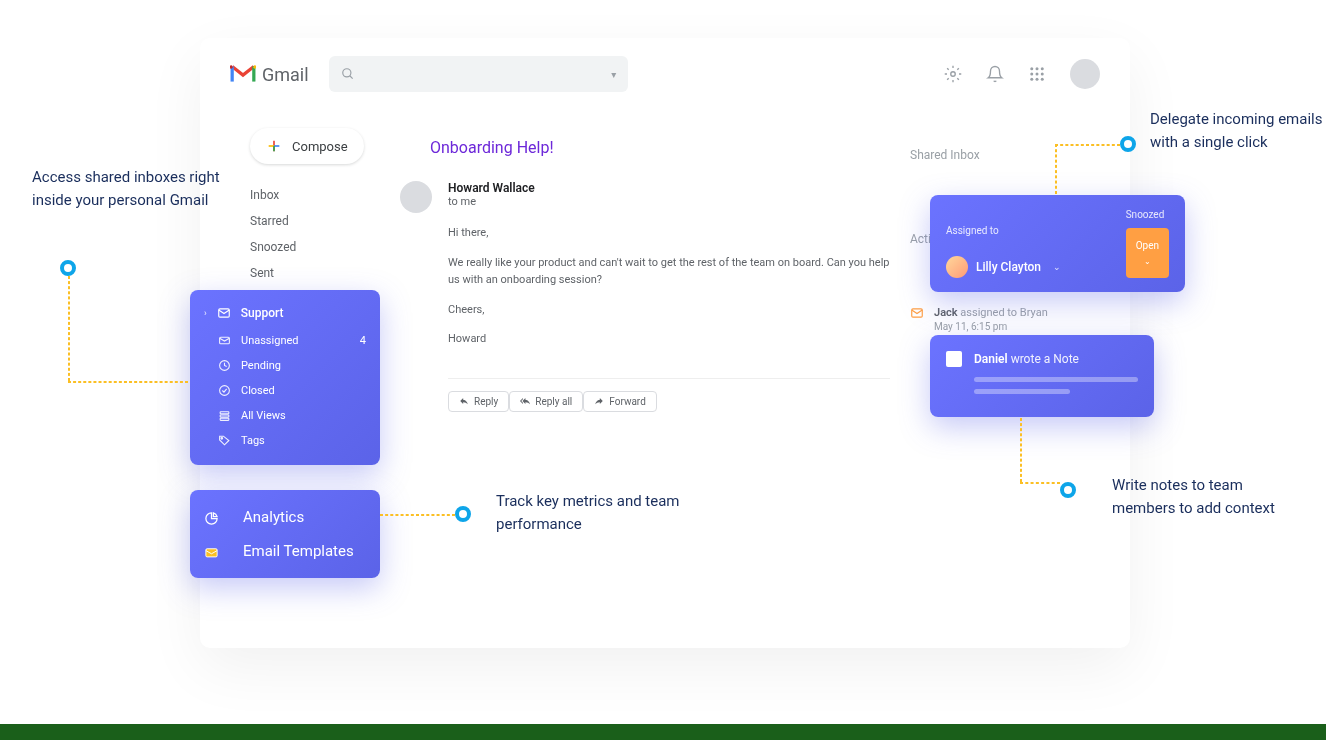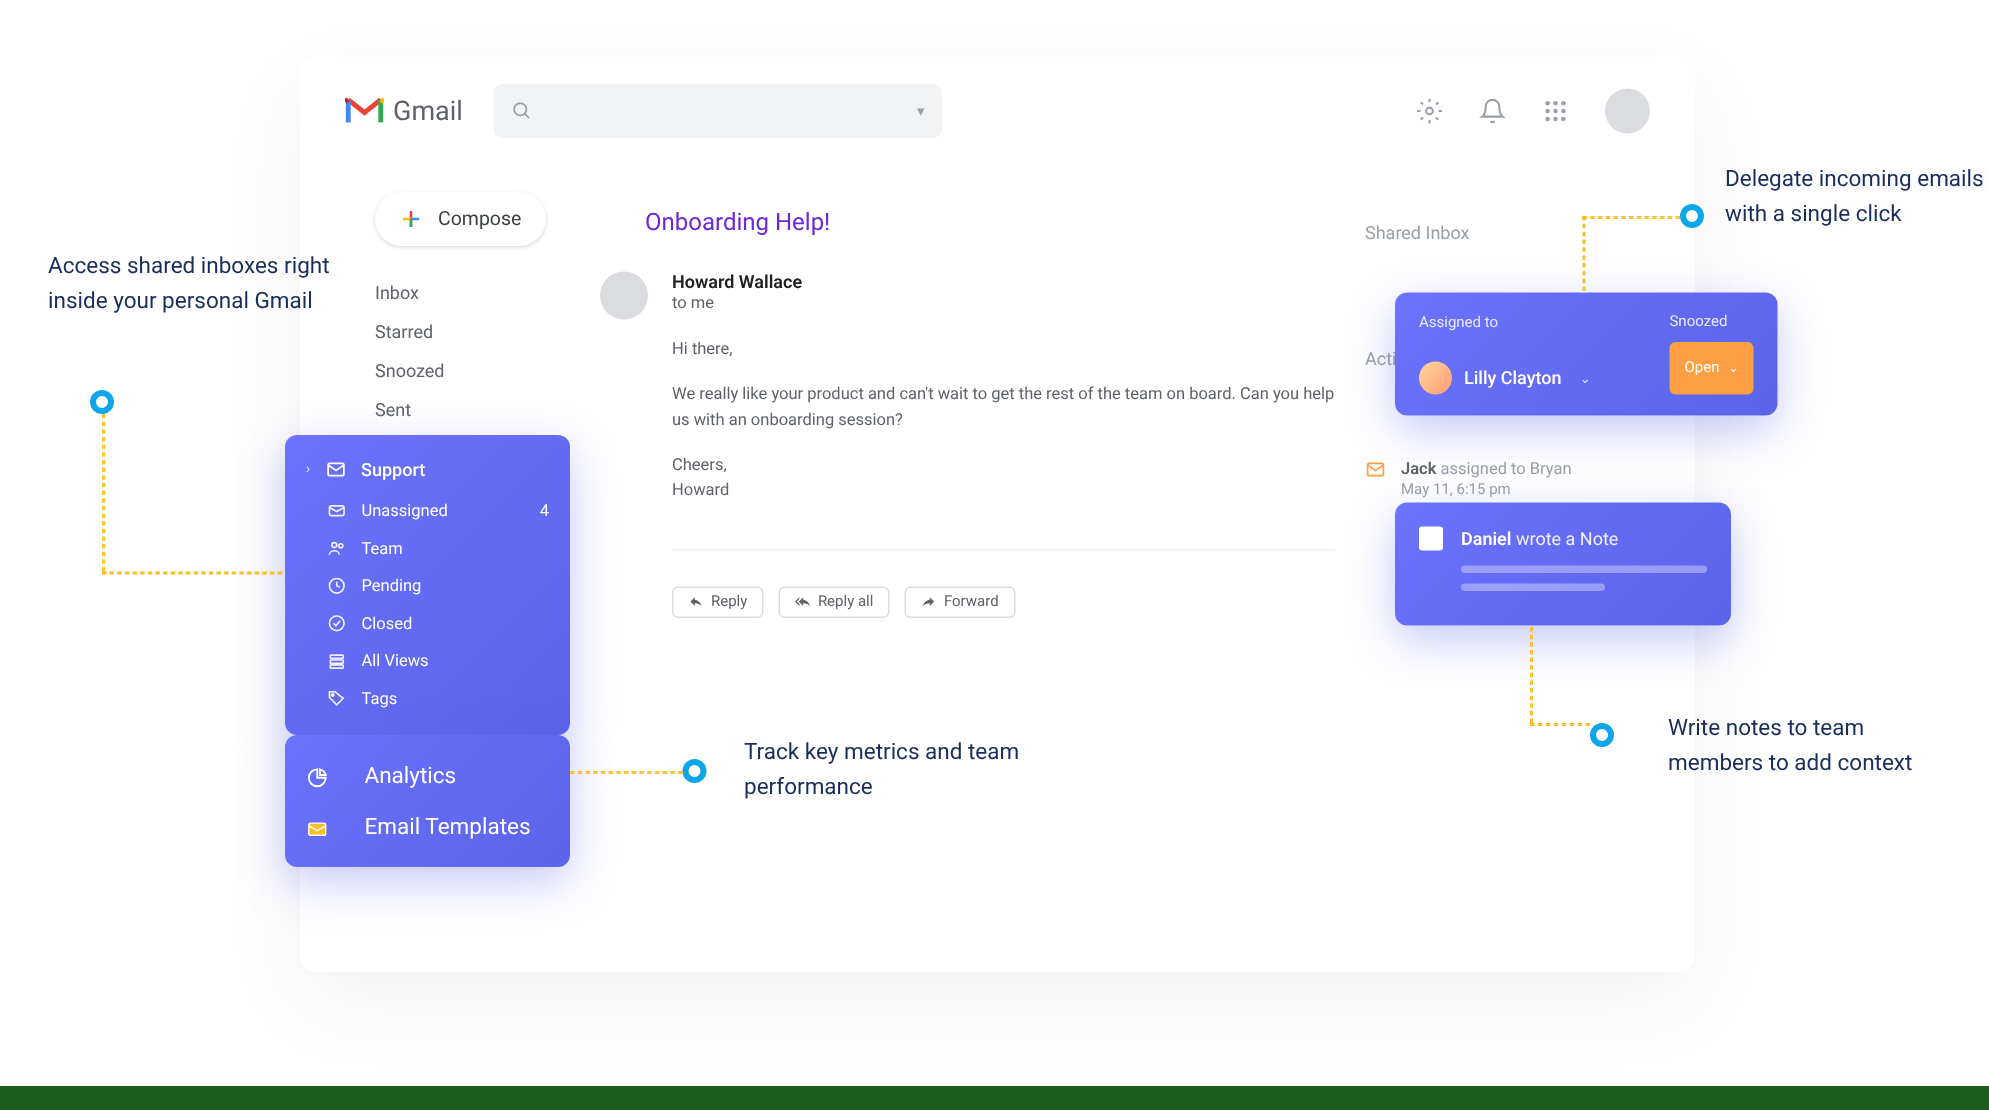--- a/index.html
+++ b/index.html
@@ -22,21 +22,21 @@
 .sidebar-link { font-size: 12px; color: #5f6368; padding: 6px 0; cursor: pointer; }
 
 .email-pane { position: absolute; left: 200px; top: 100px; width: 490px; }
 .email-subject { font-size: 16px; color: #6d28d9; margin-bottom: 24px; margin-left: 30px; }
 .email-meta { display: flex; gap: 16px; }
 .sender-avatar { width: 32px; height: 32px; border-radius: 50%; background: #dadce0; flex-shrink: 0; }
 .sender-name { font-size: 12px; font-weight: 600; color: #202124; }
 .sender-to { font-size: 11px; color: #5f6368; margin-bottom: 16px; }
 .email-body { font-size: 11px; color: #5f6368; line-height: 1.6; }
 .email-body p { margin-bottom: 12px; }
-.email-actions { display: flex; gap: 10px; margin-top: 24px; }
+.email-actions { display: flex; margin-top: 12px; }
 .action-btn { display: flex; align-items: center; gap: 5px; padding: 4px 10px; border: 1px solid #dadce0; border-radius: 4px; font-size: 10px; color: #5f6368; cursor: pointer; background: #fff; }
 .action-btn svg { width: 10px; height: 10px; }
 
 .right-pane { position: absolute; right: 20px; top: 110px; width: 200px; }
 .right-label { font-size: 12px; color: #9aa0a6; margin-bottom: 20px; }
 .activity-label { font-size: 12px; color: #9aa0a6; margin-top: 70px; margin-bottom: 60px; }
 .activity-item { display: flex; gap: 10px; font-size: 11px; }
 .activity-icon { width: 14px; height: 14px; flex-shrink: 0; }
 .activity-name { font-weight: 600; color: #5f6368; }
 .activity-text { color: #9aa0a6; }
@@ -52,21 +52,21 @@
 
 .analytics-card { left: 190px; top: 490px; width: 190px; padding: 10px 0; }
 .analytics-item { display: flex; align-items: flex-end; gap: 24px; padding: 8px 14px; font-size: 15px; cursor: pointer; }
 .analytics-item svg { width: 15px; height: 15px; flex-shrink: 0; }
 
 .assigned-card { left: 930px; top: 195px; width: 255px; padding: 14px 16px; display: flex; justify-content: space-between; align-items: flex-end; }
 .assigned-left .label { font-size: 10px; opacity: 0.85; margin-bottom: 20px; }
 .assigned-user { display: flex; align-items: center; gap: 8px; font-size: 12px; font-weight: 500; }
 .assigned-avatar { width: 22px; height: 22px; border-radius: 50%; background: linear-gradient(135deg,#ffd89b,#ff9a76); }
 .status-right .label { font-size: 10px; opacity: 0.85; margin-bottom: 8px; }
-.status-badge { background: #ff9f43; padding: 12px 10px; border-radius: 4px; font-size: 10px; display: flex; align-items: center; gap: 6px; }
+.status-badge { background: #ff9f43; padding: 12px 10px; border-radius: 4px; font-size: 10px; display: flex; align-items: center; gap: 6px; flex-direction: column; }
 
 .note-card { left: 930px; top: 335px; width: 224px; padding: 16px; }
 .note-header { display: flex; align-items: center; gap: 12px; font-size: 12px; margin-bottom: 10px; }
 .note-icon { width: 16px; height: 16px; background: #fff; border-radius: 2px; flex-shrink: 0; }
 .note-header strong { font-weight: 600; }
 .note-line { height: 5px; background: rgba(255,255,255,0.35); border-radius: 3px; margin-left: 28px; margin-bottom: 7px; }
 .note-line.short { width: 50%; }
 
 
 .annotation { position: absolute; font-size: 15px; color: #1a2e5c; line-height: 1.5; max-width: 190px; }
@@ -142,21 +142,21 @@
   <div class="email-pane">
     <div class="email-subject">Onboarding Help!</div>
     <div class="email-meta">
       <div class="sender-avatar"></div>
       <div style="flex:1">
         <div class="sender-name">Howard Wallace</div>
         <div class="sender-to">to me</div>
         <div class="email-body">
           <p>Hi there,</p>
           <p>We really like your product and can't wait to get the rest of the team on board. Can you help us with an onboarding session?</p>
-          <p style="margin-bottom:0">Cheers,</p>
+          <p style="margin-bottom:12px">Cheers,</p>
           <p>Howard</p>
         </div>
         <hr style="border:none;border-top:1px solid #eee;margin-top:30px">
         <div class="email-actions">
           <div class="action-btn">
             <svg viewBox="0 0 24 24" fill="currentColor">
                 <path d="M10 9V5l-7 7 7 7v-4.1c5 0 8.5 1.6 11 5.1-1-5-4-10-11-11z"></path>
               </svg>
             <span>Reply</span>
           </div>
@@ -206,28 +206,20 @@
   <div class="support-item">
       <svg viewBox="0 0 24 24" fill="none" stroke="#fff" stroke-width="2">
         <rect x="3" y="6" width="18" height="12" rx="2"></rect>
         <path d="M3 8l9 5 9-5"></path>
       </svg>
       <span>Unassigned</span>
       <span class="count">4</span>
     </div>
   <div class="support-item">
       <svg viewBox="0 0 24 24" fill="none" stroke="#fff" stroke-width="2">
-        <circle cx="9" cy="8" r="3"></circle>
-        <circle cx="17" cy="9" r="2.5"></circle>
-        <path d="M3 20c0-3 3-5 6-5s6 2 6 5"></path>
-      </svg>
-      <span>Team</span>
-    </div>
-  <div class="support-item">
-      <svg viewBox="0 0 24 24" fill="none" stroke="#fff" stroke-width="2">
         <circle cx="12" cy="12" r="9"></circle>
         <polyline points="12,7 12,12 16,14"></polyline>
       </svg>
       <span>Pending</span>
     </div>
   <div class="support-item">
       <svg viewBox="0 0 24 24" fill="none" stroke="#fff" stroke-width="2">
         <circle cx="12" cy="12" r="9"></circle>
         <polyline points="8,12 11,15 16,9"></polyline>
       </svg>

